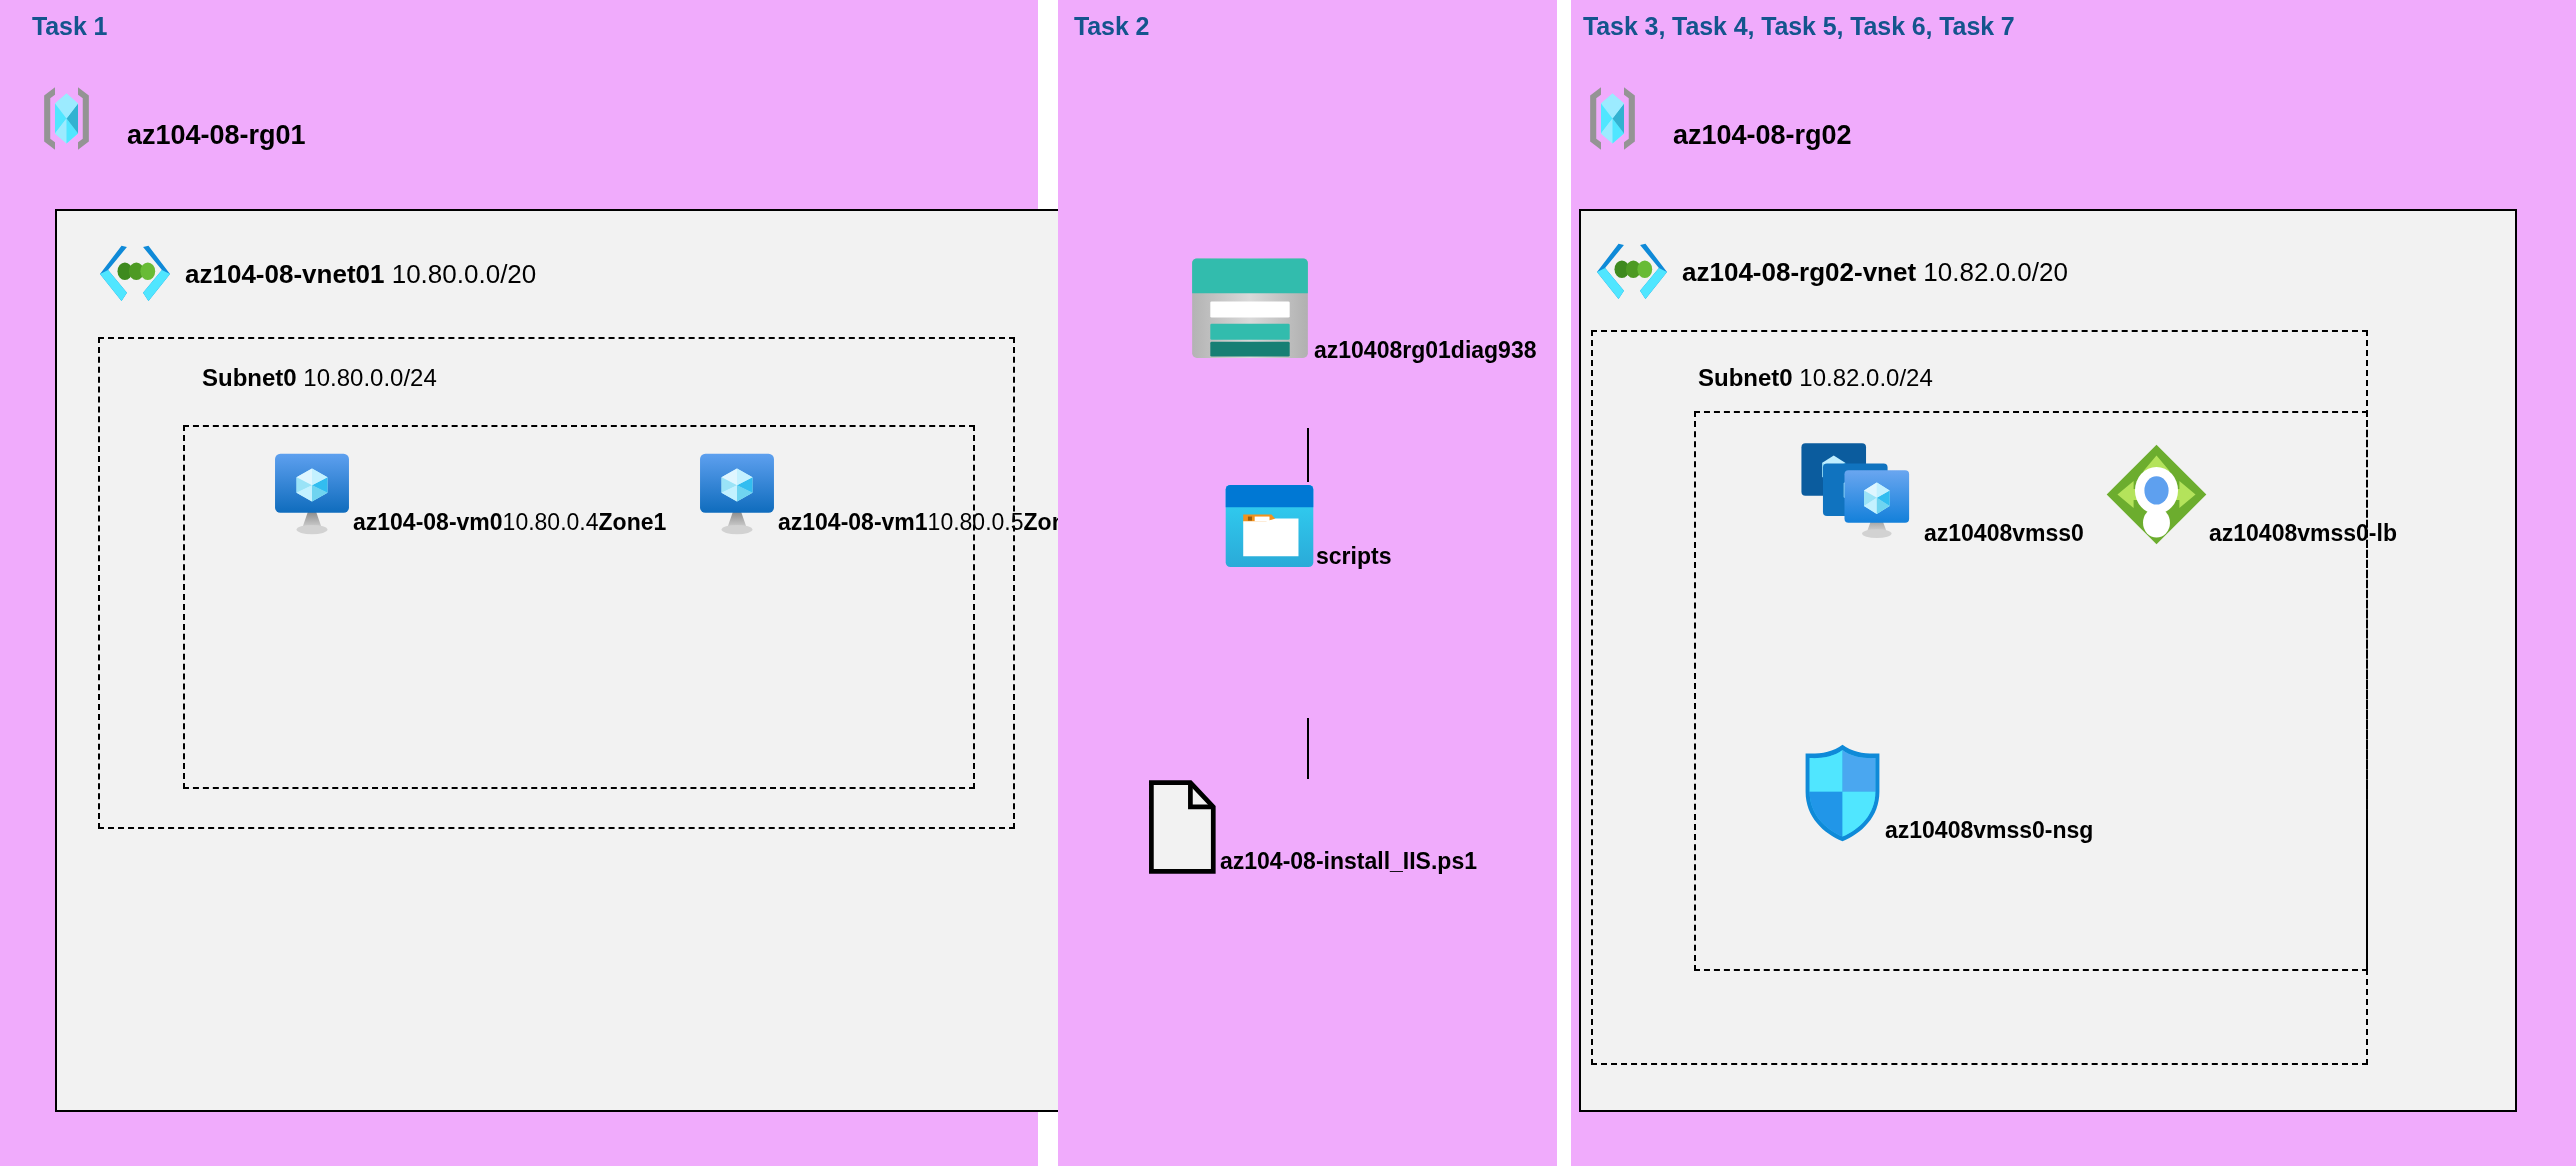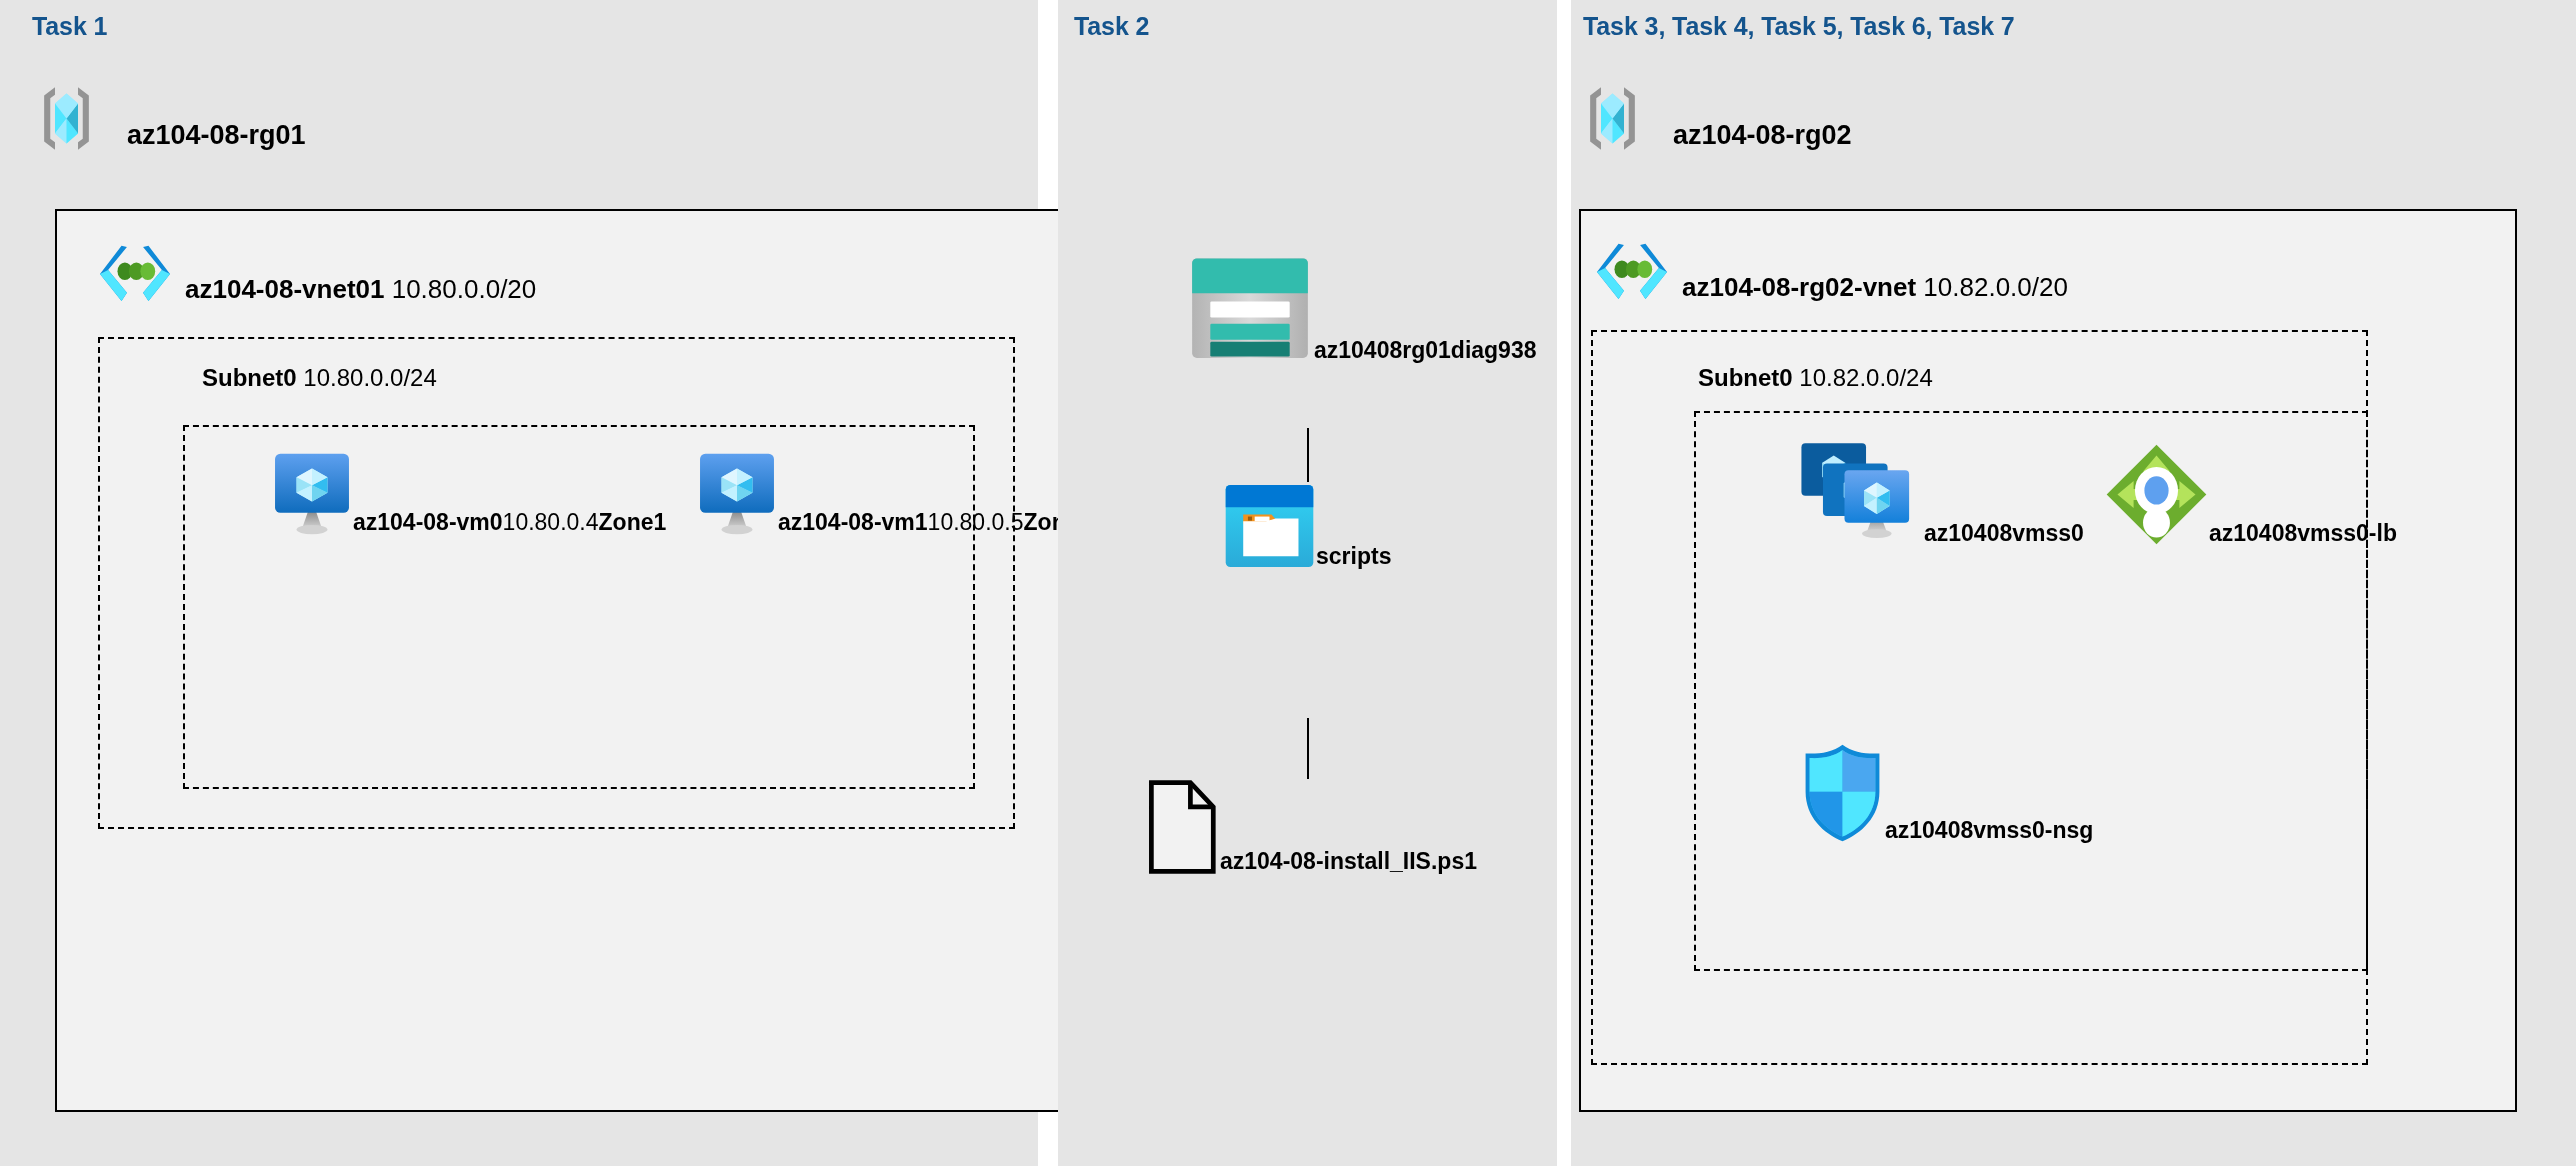--- a/index.html
+++ b/index.html
@@ -1,21 +1,21 @@
 <!DOCTYPE html>
 <html style="font-size:10.8px"><head>
 <meta charset="utf-8">
 <style>
   html,body{margin:0;padding:0;background:#ffffff;}
   body{
     width:2576px;height:1166px;position:relative;overflow:hidden;
     font-family:"Liberation Sans","DejaVu Sans",sans-serif;
     -webkit-font-smoothing:antialiased;
   }
-  .panel{position:absolute;background:#e5e5e5;}
+  .panel{position:absolute;background:#f0abfc;}
 
   
   #col1{left:0;top:0;width:1038px;height:1166px;}
   #col2{left:1058px;top:0;width:499px;height:1166px;}
   #col3{left:1571px;top:0;width:1005px;height:1166px;}
 
   .task-label{
     position:absolute;
     color:#14548d;
     font-weight:bold;
@@ -23,21 +23,21 @@
     letter-spacing:-0.1px;
     white-space:nowrap;
   }
 
   
   .rg-row{position:absolute;display:flex;align-items:flex-end;gap:34px;}
   .rg-name{font-size:27px;font-weight:bold;color:#000;white-space:nowrap;}
 
   
   .vnet-box{position:absolute;border:2.7px solid #000;box-sizing:border-box;background:#f2f2f2;}
-  .vnet-head{position:absolute;display:flex;align-items:flex-end;gap:15px;}
+  .vnet-head{position:absolute;display:flex;align-items:center;gap:15px;}
   .vnet-title{font-size:26px;white-space:nowrap;color:#000;}
   .vnet-title b{font-weight:bold;}
   .vnet-title span{font-weight:normal;}
 
   
   .dashed{position:absolute;border:2.7px dashed #000;box-sizing:border-box;}
   .subnet-label{position:absolute;font-size:24px;white-space:nowrap;color:#000;}
   .subnet-label b{font-weight:bold;}
   .subnet-label span{font-weight:normal;}
 

